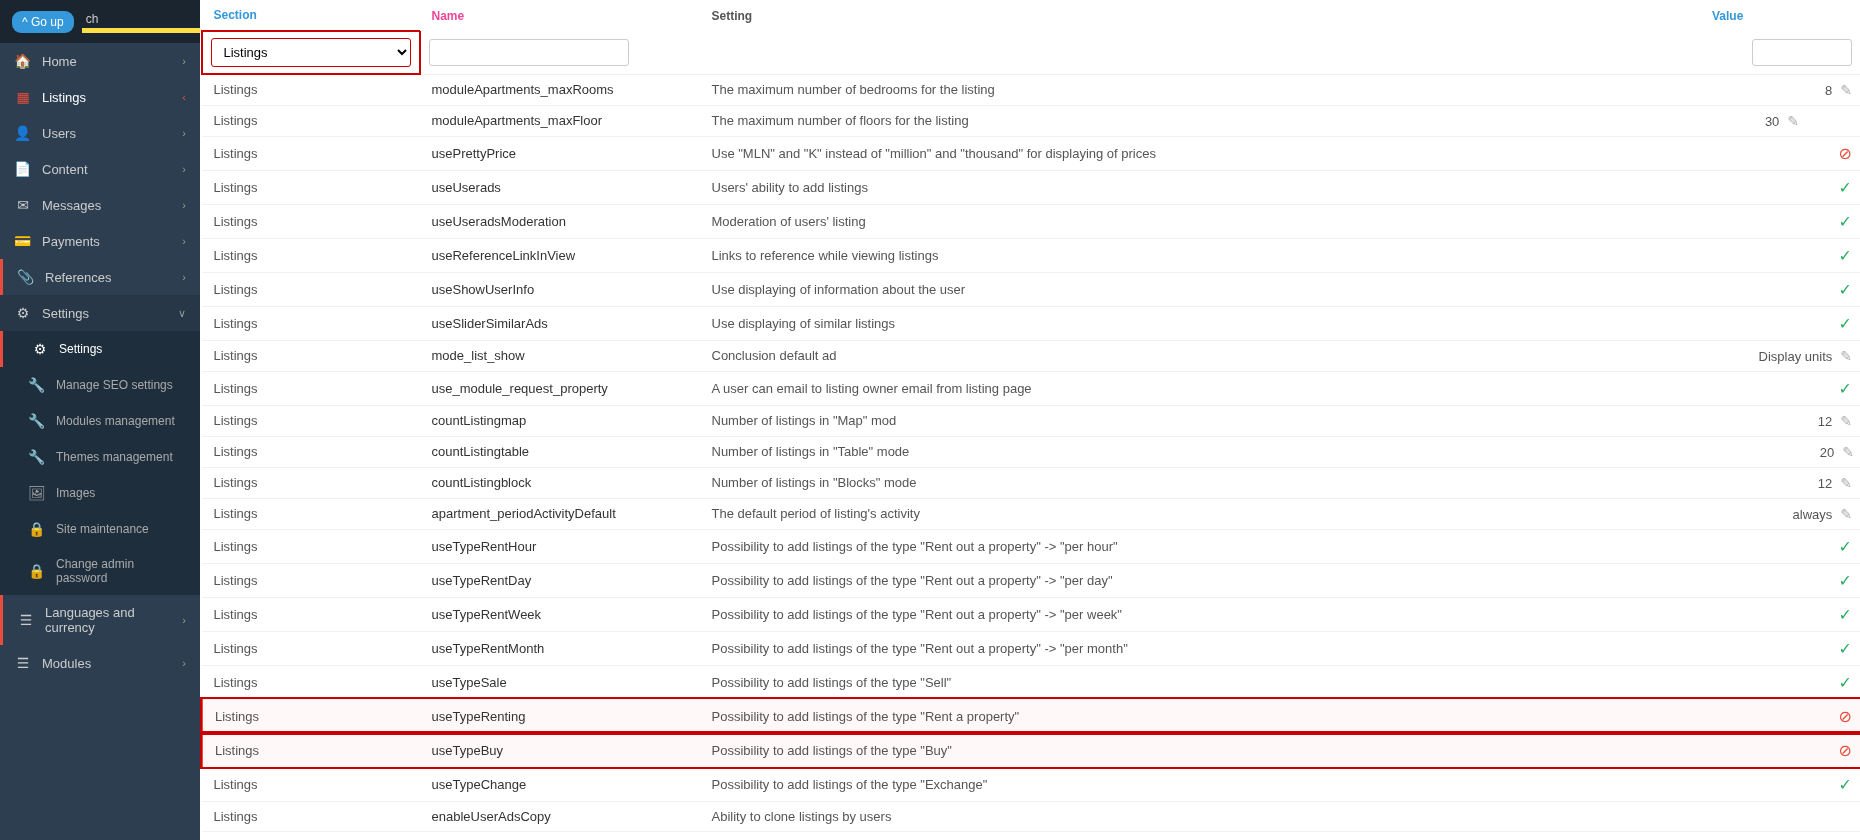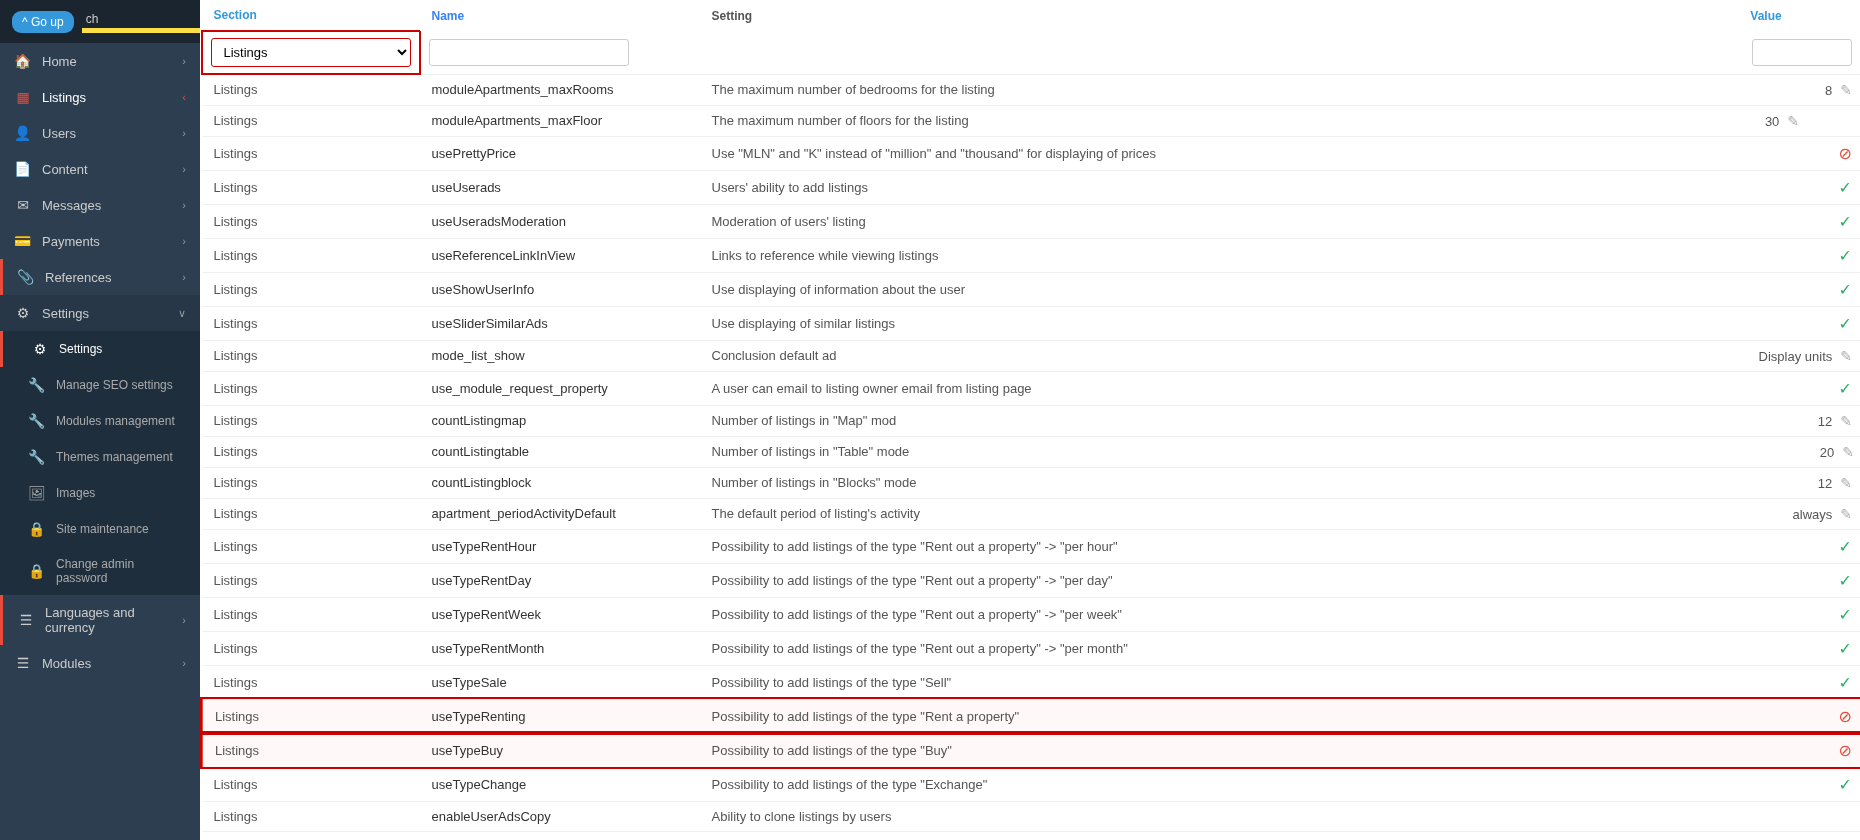--- a/index.html
+++ b/index.html
@@ -95,23 +95,23 @@
     thead th {
       position: sticky;
       top: 0;
       background: white;
       text-align: left;
       padding: 8px 12px;
       font-size: 12px;
       z-index: 10;
     }
     thead th:nth-child(1) { color: #3498db; width: 130px; }
-    thead th:nth-child(2) { color: #3b82f6; width: 280px; }
+    thead th:nth-child(2) { color: #ec4899; width: 280px; }
     thead th:nth-child(3) { color: #555; }
-    thead th:nth-child(4) { color: #3498db; width: 160px; text-align: center; padding-right: 40px; }
+    thead th:nth-child(4) { color: #3498db; width: 160px; text-align: left; padding-right: 40px; }
 
     
     .filter-row td { padding: 6px 8px; border-bottom: 1px solid #eee; }
     .filter-row .section-select {
       width: 200px;
       padding: 5px 8px;
       border: 1px solid #c00;
       border-radius: 3px;
       font-size: 13px;
       background: white;

